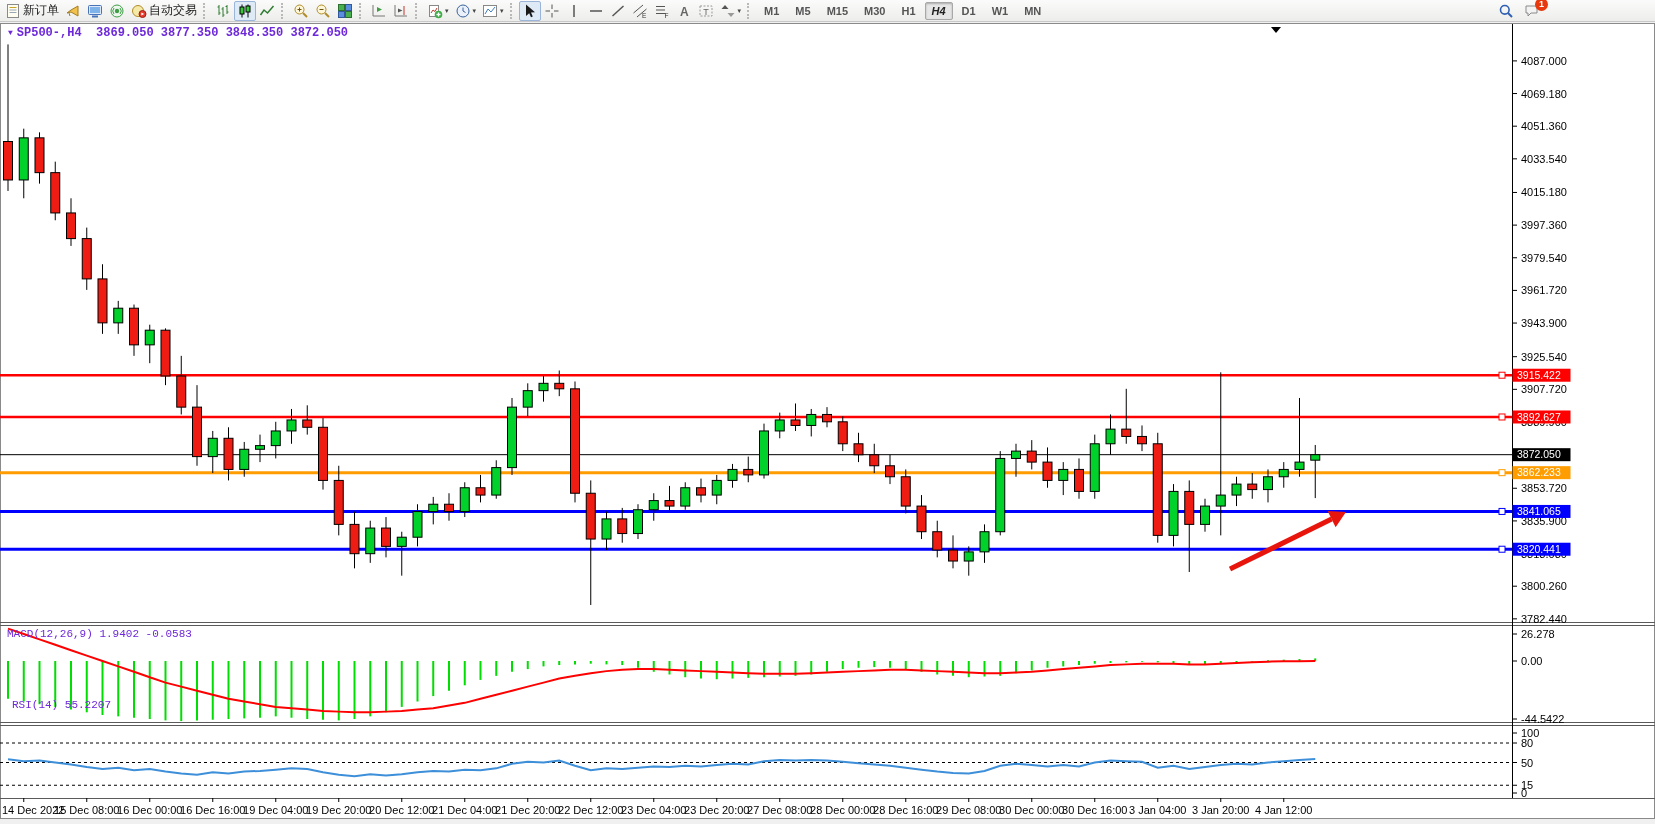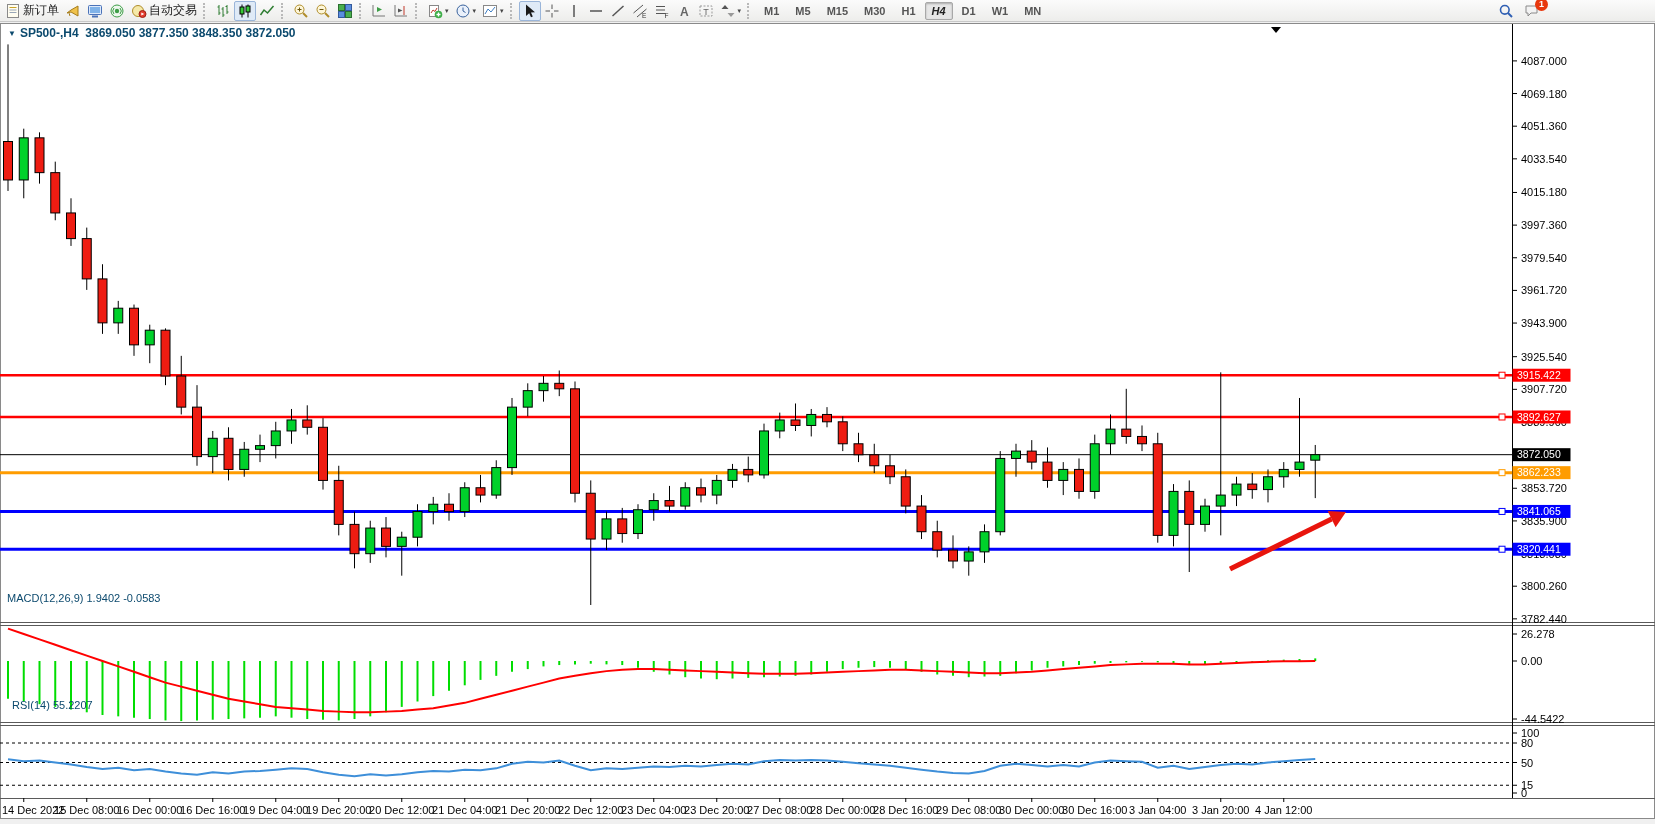--- a/index.html
+++ b/index.html
@@ -18,24 +18,24 @@
   .tarrow{font-size:7px;color:#444;line-height:1;}
   .tfbtn{font-size:11px;font-weight:bold;color:#555;padding:2px 6px;margin:8px 1px;
          border:1px solid transparent;border-radius:2px;}
   .tfbtn.pressed{background:#e6e6e6;border-color:#a8a8a8;box-shadow:inset 0 1px 2px rgba(0,0,0,.25);color:#222;font-style:italic;}
   #tb-right{margin-left:auto;margin-right:112px;display:flex;align-items:center;gap:4px;}
   .badge{position:absolute;top:-4px;right:-6px;background:#e8380d;color:#fff;font-size:9px;font-weight:bold;
          border-radius:50%;width:13px;height:13px;display:flex;align-items:center;justify-content:center;}
   .tbtn.rel{position:relative;}
   
   #chart-svg{position:absolute;left:0;top:0;z-index:1;}
-  .overlay{position:absolute;z-index:3;color:#0c4a6e;white-space:nowrap;}
+  .overlay{position:absolute;z-index:3;color:#6d28d9;white-space:nowrap;font-family:Liberation Mono, monospace;}
   #chart-title{left:8px;top:26px;font-size:12px;font-weight:bold;}
   #chart-title .tri{font-size:8px;vertical-align:1px;margin-right:4px;}
-  #macd-label{left:7px;top:592px;font-size:11px;}
+  #macd-label{left:7px;top:628px;font-size:11px;}
   #rsi-label{left:12px;top:699px;font-size:11px;}
   svg text{font-family:"Liberation Sans",sans-serif;}
 </style>
 </head>
 <body>
 
 <div id="root">
   <div id="toolbar">
       <div class="tbtn">
         <span style="display: flex;">

